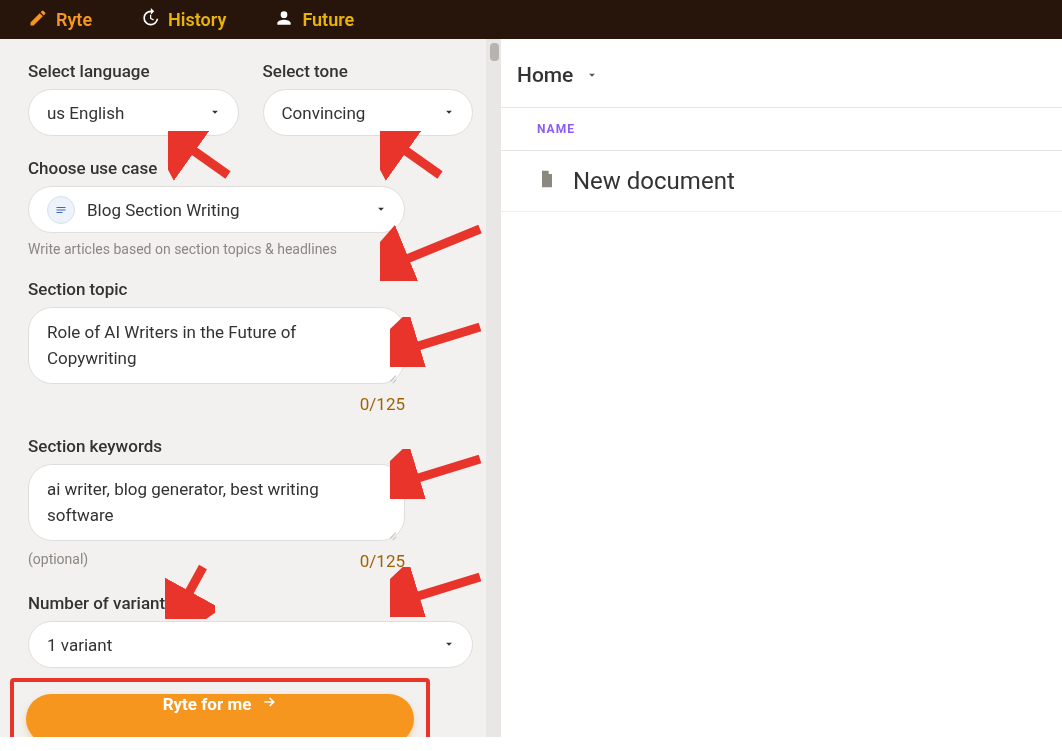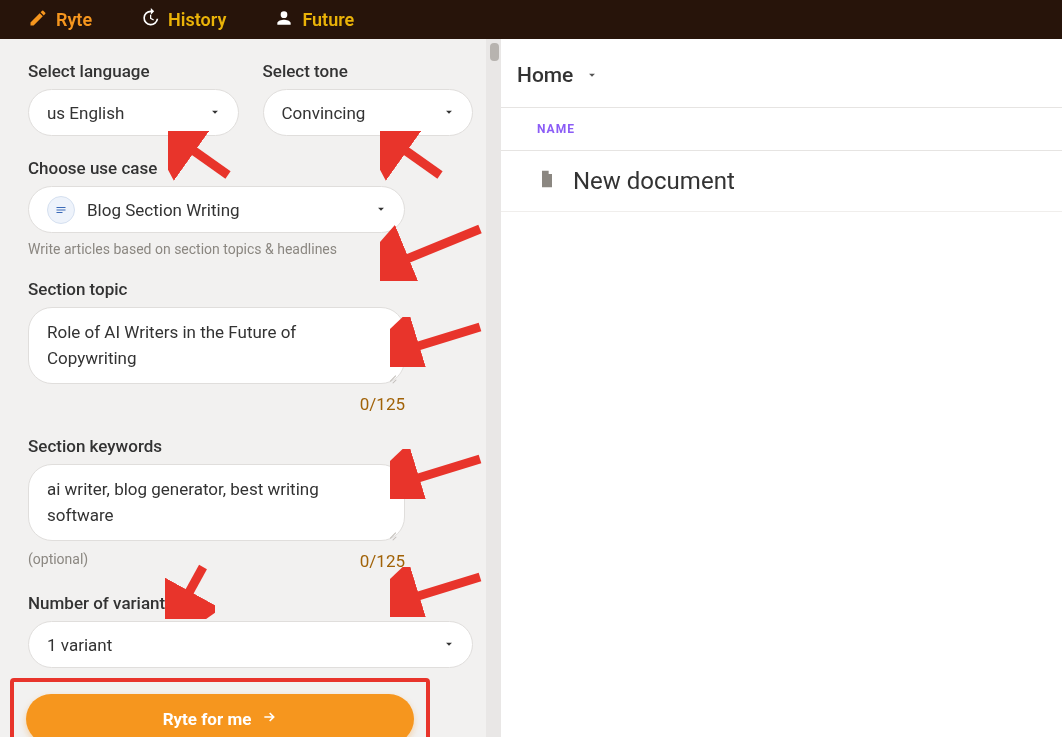--- a/index.html
+++ b/index.html
@@ -156,21 +156,20 @@
   .cta-btn {
     background: #f6961e;
     color: #fff;
     font-weight: 700;
     font-size: 17px;
     border: none;
     border-radius: 26px;
     width: 100%;
     height: 50px;
     display: flex;
-    align-items: center;
     justify-content: center;
     gap: 10px;
     cursor: pointer;
     box-shadow: 0 3px 6px rgba(246,150,30,.35);
   }
 
   .chev svg { width: 14px; height: 14px; }
 
   
   .breadcrumb {

